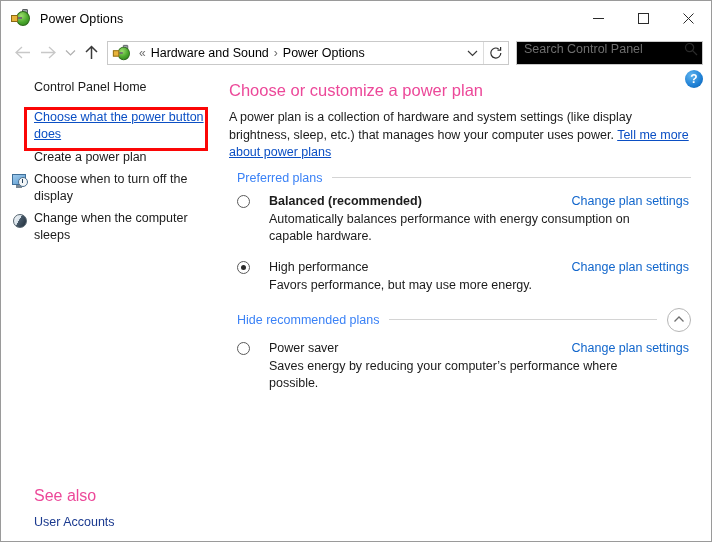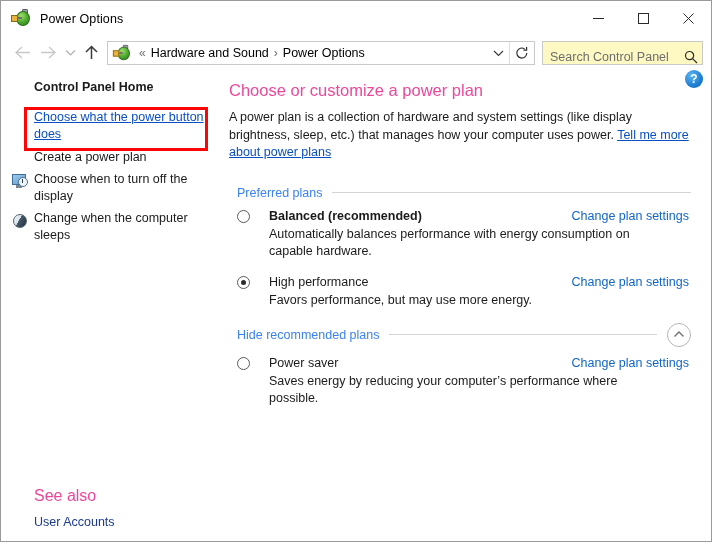--- a/index.html
+++ b/index.html
@@ -161,27 +161,27 @@
   }
   .addr-refresh {
     width: 24px;
     display: flex;
     align-items: center;
     justify-content: center;
     color: #2b2b2b;
     flex: 0 0 auto;
   }
   .searchbox {
-    width: 161px;
+    width: 187px;
     height: 24px;
     margin-left: 7px;
     border: 1px solid #c9c9c9;
-    background: #fef9c3;
-    display: flex;
-    align-items: flex-end;
+    background: #000000;
+    display: flex;
+    align-items: flex-start;
     box-sizing: border-box;
     flex: 0 0 auto;
   }
   .search-text {
     flex: 1 1 auto;
     font-size: 12.5px;
     color: #6e6e6e;
     padding-left: 7px;
     white-space: nowrap;
   }
@@ -220,21 +220,21 @@
     height: 18px;
     position: relative;
     margin-top: 2px;
   }
   .side-label {
     font-size: 12.5px;
     line-height: 17px;
     color: #1b1b1b;
     padding-left: 3px;
   }
-  .side-label.home { padding-left: 23px; font-weight: bold; }
+  .side-label.home { padding-left: 23px; }
   .side-link {
     font-size: 12.5px;
     line-height: 17px;
     color: #0b4fc4;
     text-decoration: underline;
     padding-left: 23px;
   }
   .side-plain {
     font-size: 12.5px;
     line-height: 17px;
@@ -337,21 +337,21 @@
     font-size: 16.5px;
     color: #ec4899;
     margin: 0 0 9px 0;
     font-weight: normal;
   }
   .main-desc {
     font-size: 12.5px;
     line-height: 17.5px;
     color: #1b1b1b;
     max-width: 462px;
-    margin-bottom: 24px;
+    margin-bottom: 9px;
   }
   .inline-link {
     color: #0b4fc4;
     text-decoration: underline;
   }
 
   .section-head {
     display: flex;
     align-items: center;
     margin-bottom: 8px;

